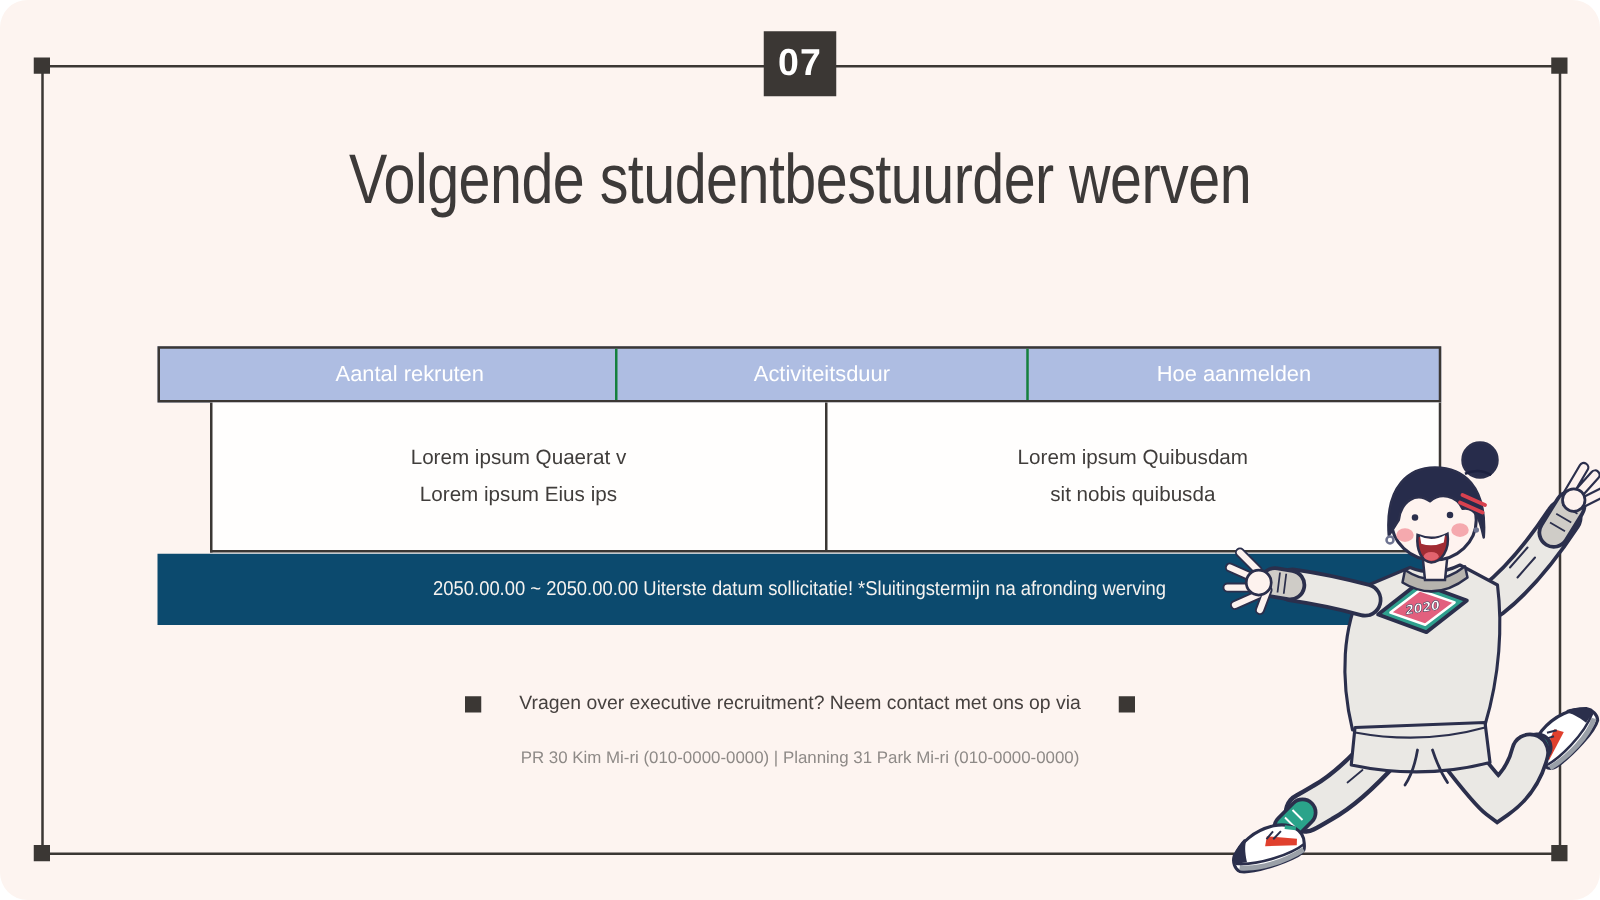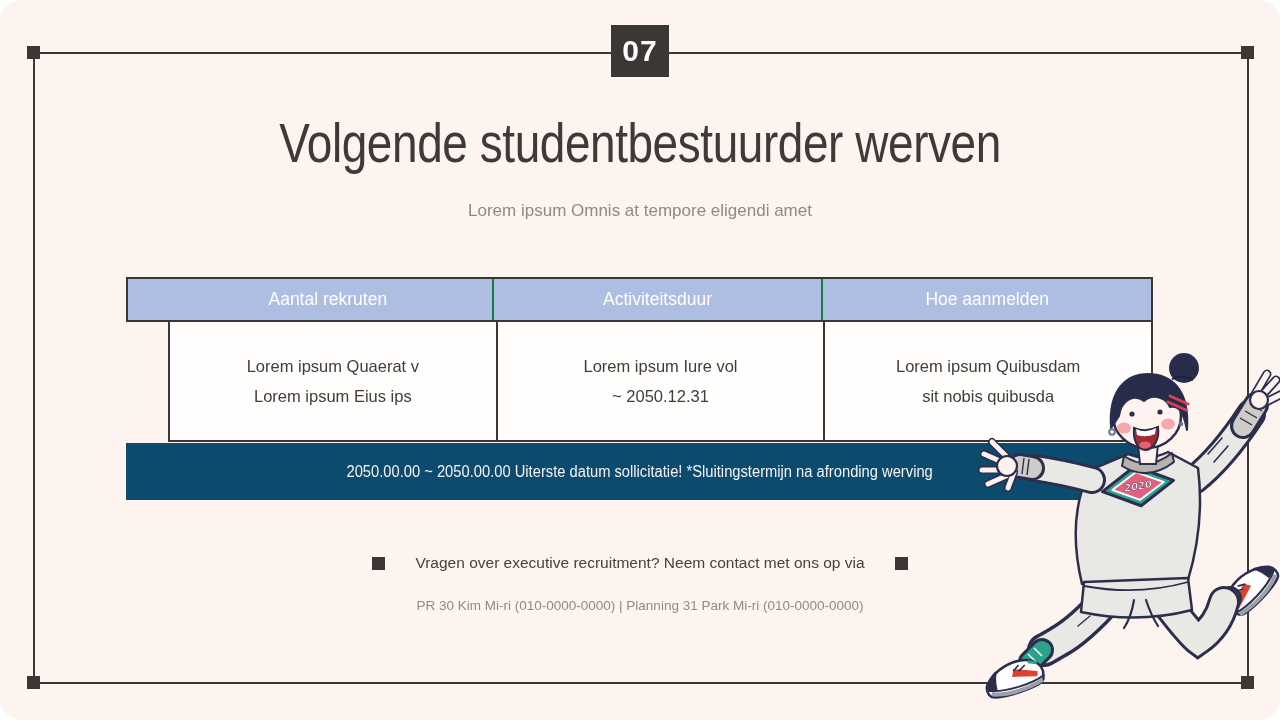--- a/index.html
+++ b/index.html
@@ -54,36 +54,31 @@
 
   <div class="frame"></div>
   <div class="corner tl"></div>
   <div class="corner tr"></div>
   <div class="corner bl"></div>
   <div class="corner br"></div>
 
   <div class="badge">07</div>
 
   <h1 class="title">Volgende studentbestuurder werven</h1>
-  <p class="subtitle">Lorem ipsum Omnis at tempore eligendi amet</p>
 
   <div class="table">
     <div class="thead">
       <div class="th">Aantal rekruten</div>
       <div class="th">Activiteitsduur</div>
       <div class="th">Hoe aanmelden</div>
     </div>
     <div class="tbody">
       <div class="td">
         <span>Lorem ipsum Quaerat v</span>
         <span>Lorem ipsum Eius ips</span>
-      </div>
-      <div class="td">
-        <span>Lorem ipsum Iure vol</span>
-        <span>~ 2050.12.31</span>
       </div>
       <div class="td">
         <span>Lorem ipsum Quibusdam</span>
         <span>sit nobis quibusda</span>
       </div>
     </div>
   </div>
 
   <div class="darkbar">
     <span>2050.00.00 ~ 2050.00.00 Uiterste datum sollicitatie! *Sluitingstermijn na afronding werving</span>

